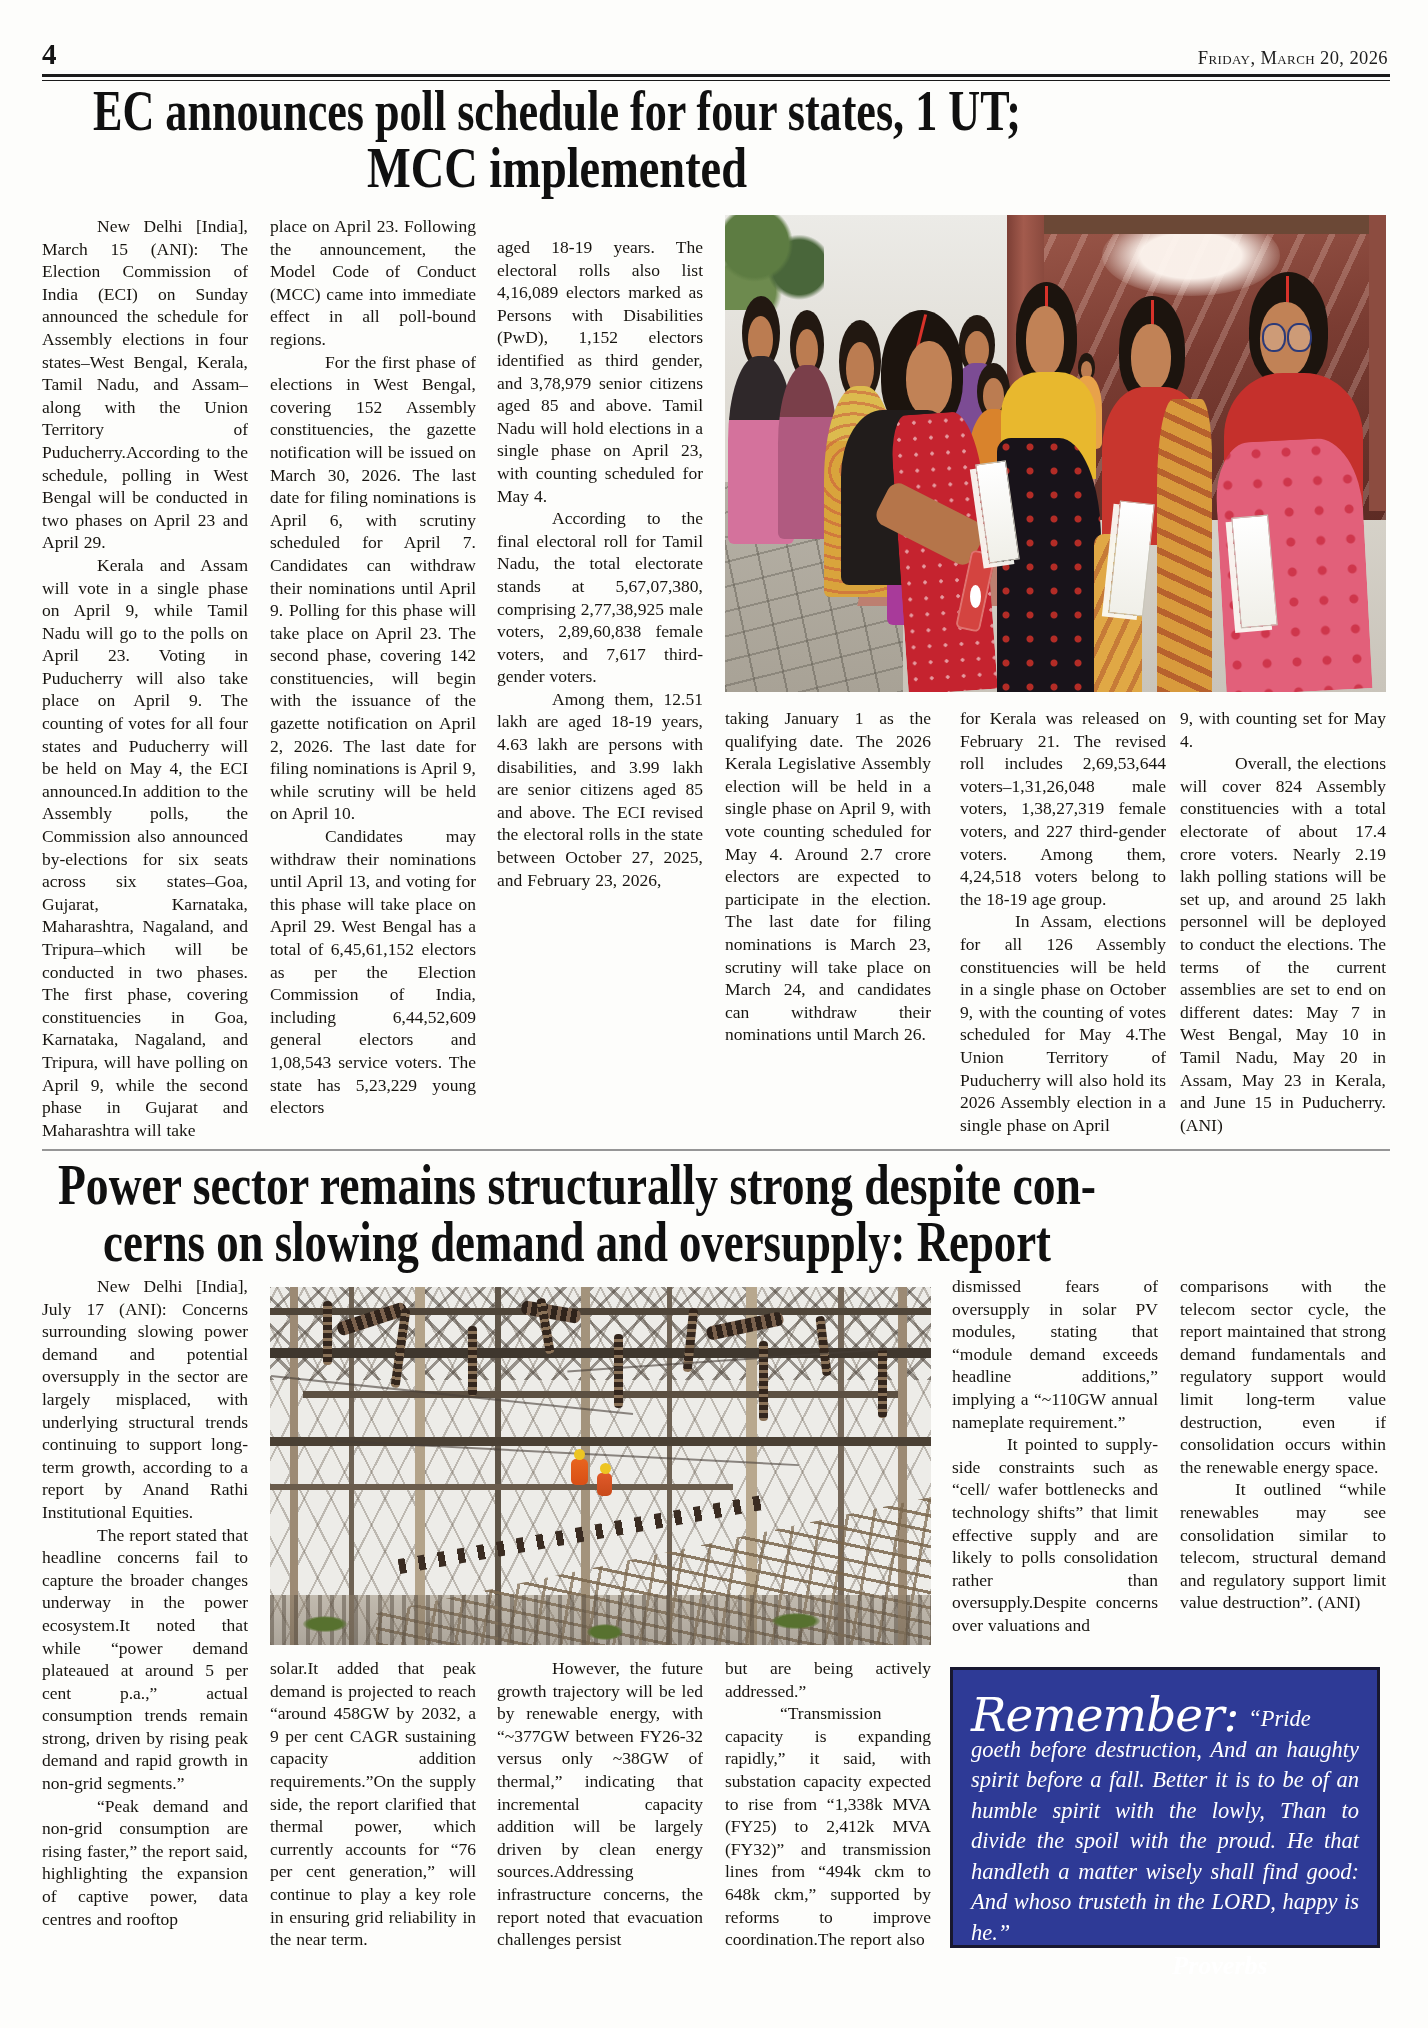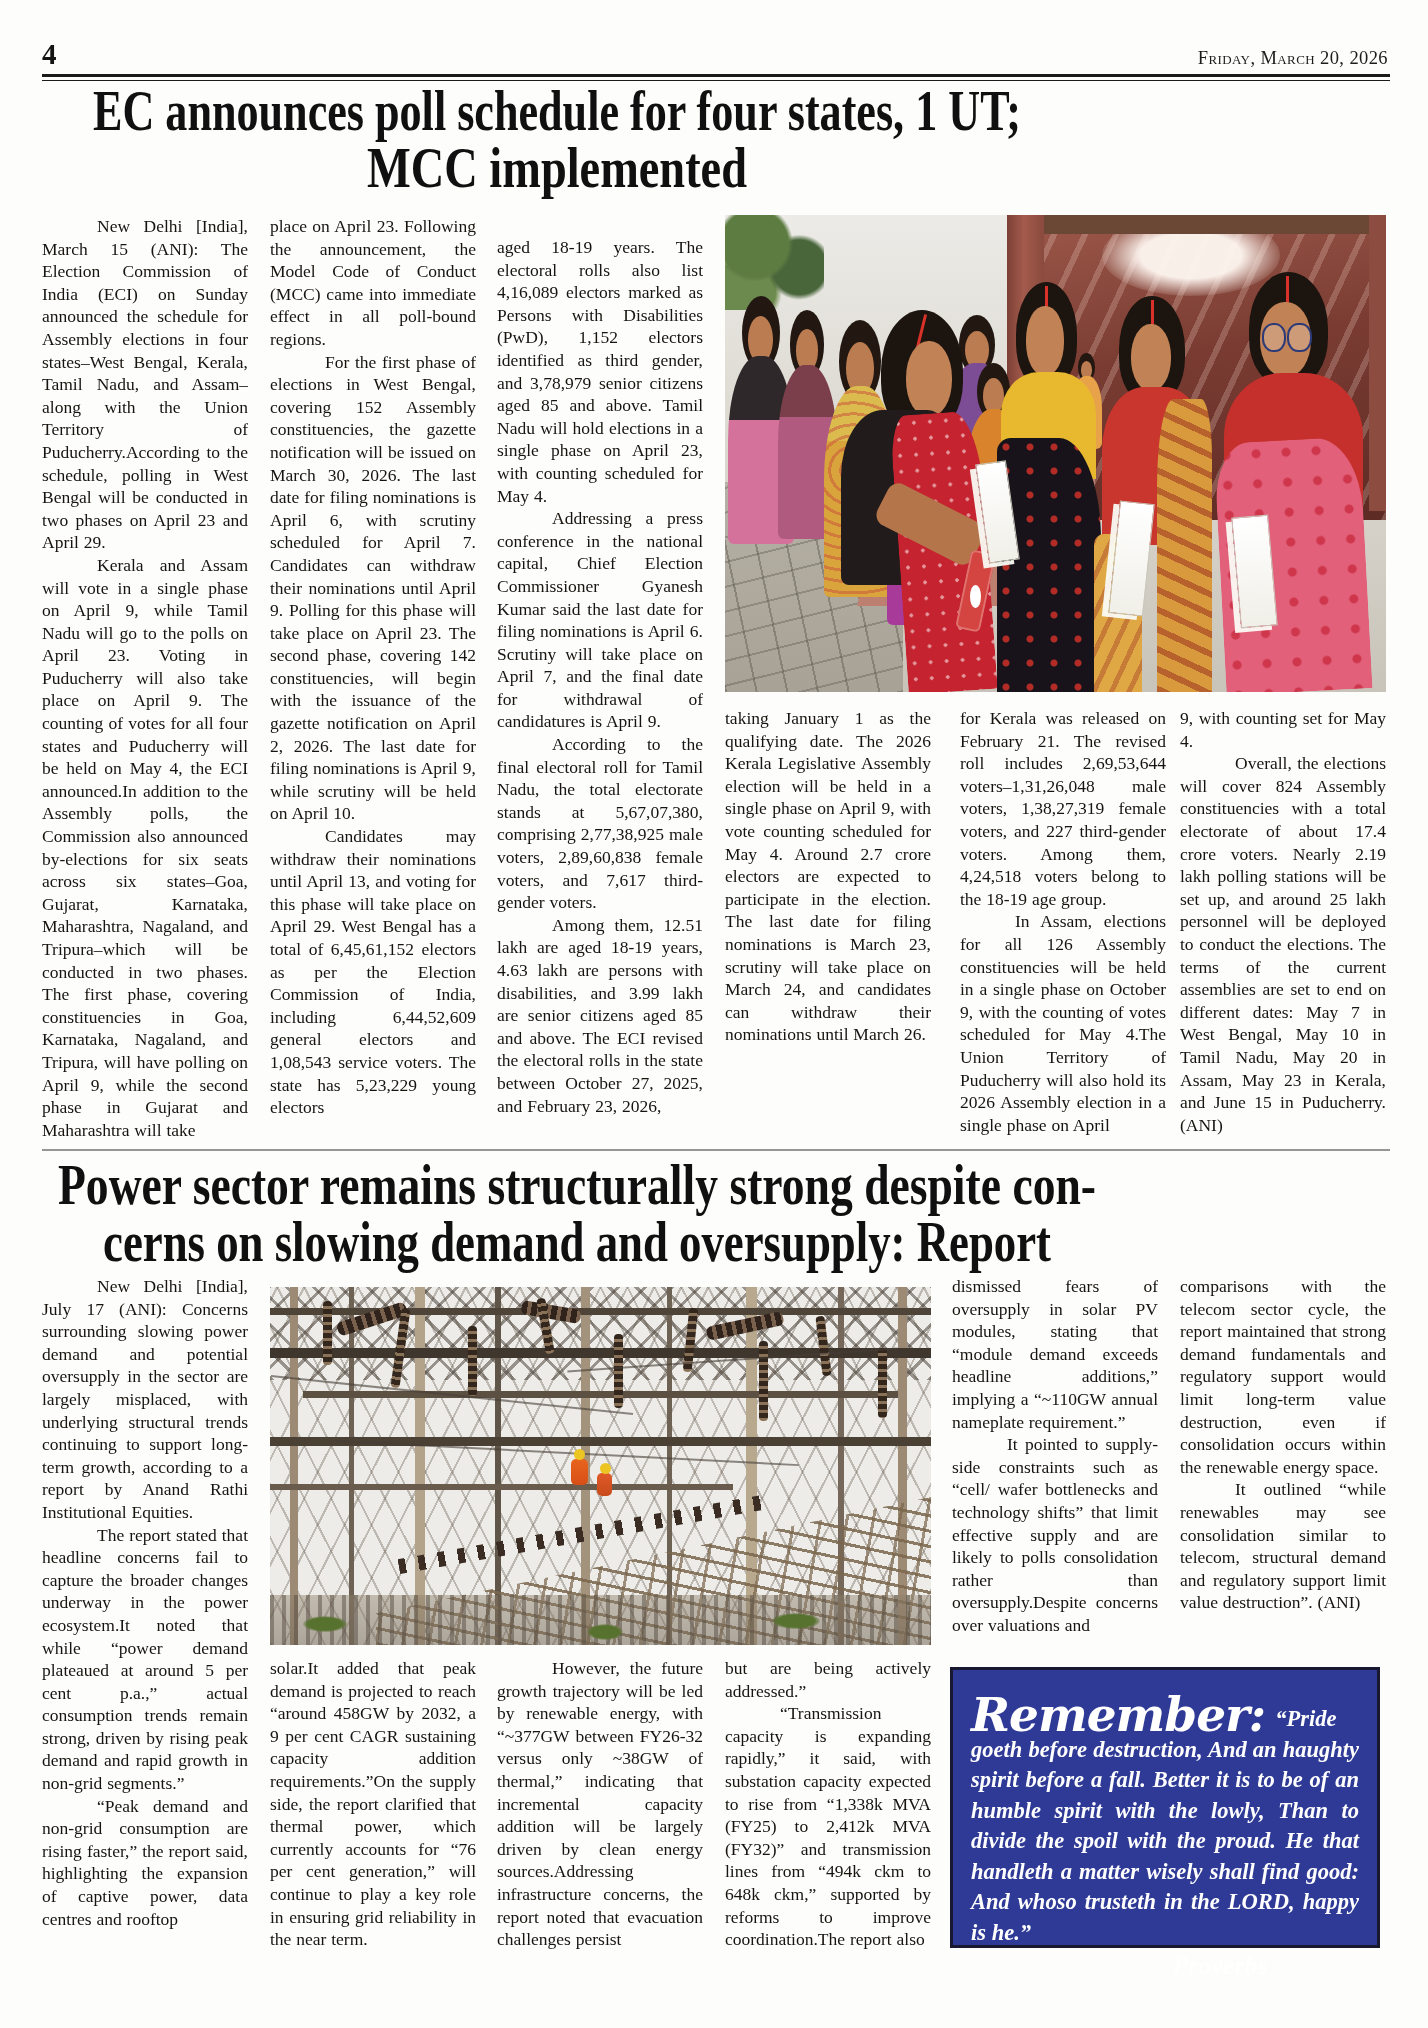--- a/index.html
+++ b/index.html
@@ -97,21 +97,21 @@
      background:repeating-linear-gradient(90deg, rgba(88,78,66,.5) 0 4px, transparent 4px 12px),
                 linear-gradient(rgba(142,127,106,.45), rgba(118,106,90,.55));}
   .p2-green{height:16px;border-radius:50%;background:radial-gradient(ellipse,#57712f 0 55%,transparent 75%);}
   .wk{border-radius:5px;}
   .wk::before{content:"";position:absolute;left:3px;top:-10px;width:11px;height:11px;border-radius:50%;background:#edc522;}
   .wr{height:2px;background:rgba(70,62,55,.6);}
 
   
   .remember{position:absolute;left:950px;top:1667px;width:430px;height:281px;box-sizing:border-box;
             background:#2e3a96;border:3px solid #181830;color:#ffffff;padding:34px 18px 0 18px;}
-  .rem-flow{text-align:justify;font-weight:bold;font-style:italic;font-size:22.5px;line-height:30.5px;}
+  .rem-flow{text-align:justify;font-weight:normal;font-style:italic;font-size:22.5px;line-height:30.5px;}
   .rem-label{font-family:"DejaVu Serif", serif;font-size:47px;line-height:0;vertical-align:-5px;
              letter-spacing:-1px;padding-right:10px;}
   .rem-attr{text-align:center;padding-left:110px;font-weight:bold;font-style:italic;font-size:26px;margin-top:3px;}
 </style>
 </head>
 <body>
 
 <div class="page">
 
   <div class="pageno">4</div>
@@ -223,21 +223,20 @@
     <p class="ind">New Delhi [India], March 15 (ANI): The Election Commission of India (ECI) on Sunday announced the schedule for Assembly elections in four states–West Bengal, Kerala, Tamil Nadu, and Assam–along with the Union Territory of Puducherry.According to the schedule, polling in West Bengal will be conducted in two phases on April 23 and April 29.</p>
     <p class="ind">Kerala and Assam will vote in a single phase on April 9, while Tamil Nadu will go to the polls on April 23. Voting in Puducherry will also take place on April 9. The counting of votes for all four states and Puducherry will be held on May 4, the ECI announced.In addition to the Assembly polls, the Commission also announced by-elections for six seats across six states–Goa, Gujarat, Karnataka, Maharashtra, Nagaland, and Tripura–which will be conducted in two phases. The first phase, covering constituencies in Goa, Karnataka, Nagaland, and Tripura, will have polling on April 9, while the second phase in Gujarat and Maharashtra will take</p>
   </div>
   <div class="col c2">
     <p>place on April 23. Following the announcement, the Model Code of Conduct (MCC) came into immediate effect in all poll-bound regions.</p>
     <p class="ind">For the first phase of elections in West Bengal, covering 152 Assembly constituencies, the gazette notification will be issued on March 30, 2026. The last date for filing nominations is April 6, with scrutiny scheduled for April 7. Candidates can withdraw their nominations until April 9. Polling for this phase will take place on April 23. The second phase, covering 142 constituencies, will begin with the issuance of the gazette notification on April 2, 2026. The last date for filing nominations is April 9, while scrutiny will be held on April 10.</p>
     <p class="ind">Candidates may withdraw their nominations until April 13, and voting for this phase will take place on April 29. West Bengal has a total of 6,45,61,152 electors as per the Election Commission of India, including 6,44,52,609 general electors and 1,08,543 service voters. The state has 5,23,229 young electors</p>
   </div>
   <div class="col c3">
     <p>aged 18-19 years. The electoral rolls also list 4,16,089 electors marked as Persons with Disabilities (PwD), 1,152 electors identified as third gender, and 3,78,979 senior citizens aged 85 and above. Tamil Nadu will hold elections in a single phase on April 23, with counting scheduled for May 4.</p>
-    <p class="ind">Addressing a press conference in the national capital, Chief Election Commissioner Gyanesh Kumar said the last date for filing nominations is April 6. Scrutiny will take place on April 7, and the final date for withdrawal of candidatures is April 9.</p>
     <p class="ind">According to the final electoral roll for Tamil Nadu, the total electorate stands at 5,67,07,380, comprising 2,77,38,925 male voters, 2,89,60,838 female voters, and 7,617 third-gender voters.</p>
     <p class="ind">Among them, 12.51 lakh are aged 18-19 years, 4.63 lakh are persons with disabilities, and 3.99 lakh are senior citizens aged 85 and above. The ECI revised the electoral rolls in the state between October 27, 2025, and February 23, 2026,</p>
   </div>
   <div class="col c4">
     <p>taking January 1 as the qualifying date. The 2026 Kerala Legislative Assembly election will be held in a single phase on April 9, with vote counting scheduled for May 4. Around 2.7 crore electors are expected to participate in the election. The last date for filing nominations is March 23, scrutiny will take place on March 24, and candidates can withdraw their nominations until March 26.</p>
   </div>
   <div class="col c5">
     <p>for Kerala was released on February 21. The revised roll includes 2,69,53,644 voters–1,31,26,048 male voters, 1,38,27,319 female voters, and 227 third-gender voters. Among them, 4,24,518 voters belong to the 18-19 age group.</p>
     <p class="ind">In Assam, elections for all 126 Assembly constituencies will be held in a single phase on October 9, with the counting of votes scheduled for May 4.The Union Territory of Puducherry will also hold its 2026 Assembly election in a single phase on April</p>
   </div>

